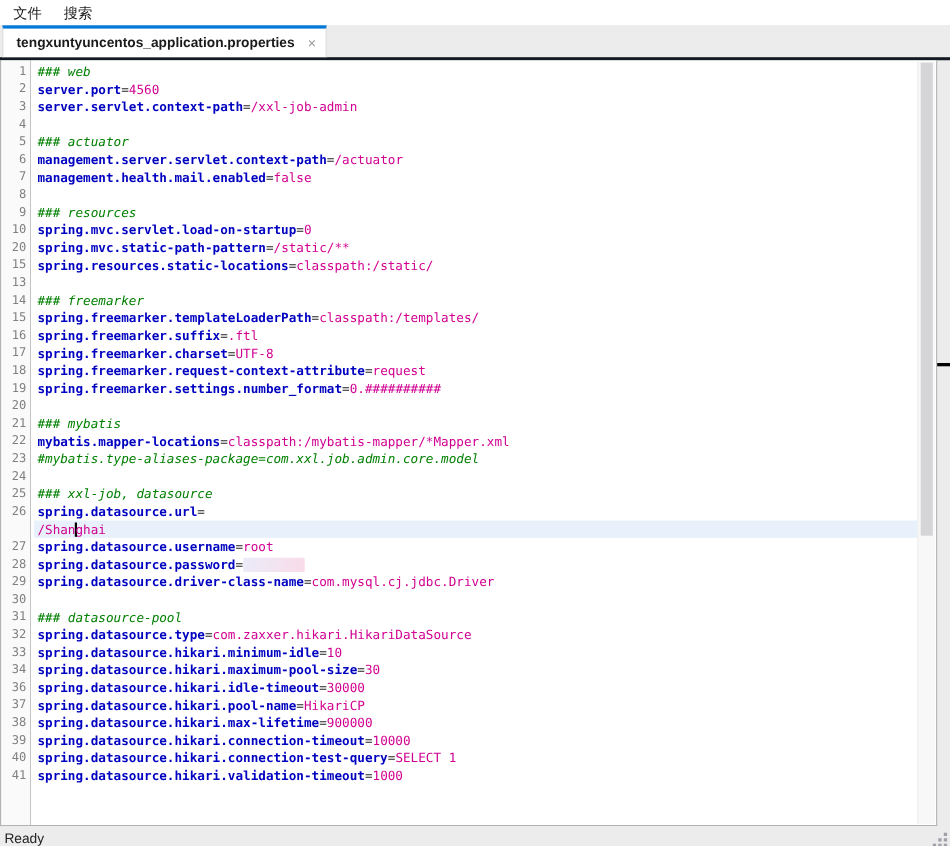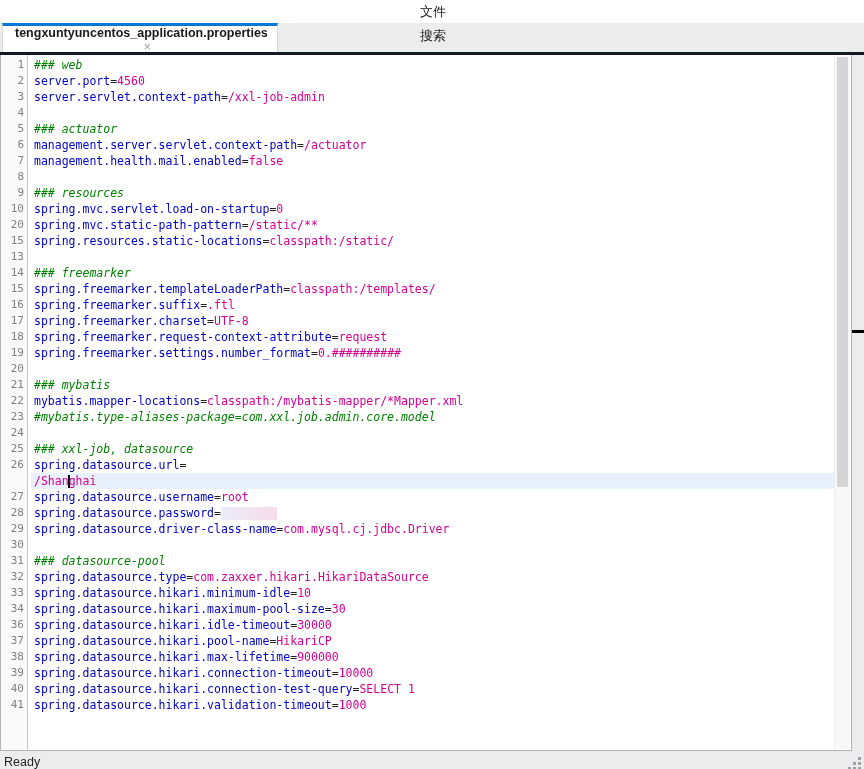--- a/index.html
+++ b/index.html
@@ -5,49 +5,49 @@
   html,body{margin:0;padding:0;}
   body{
     width:864px;height:769px;overflow:hidden;
     background:#ECECEC;
     font-family:"Liberation Sans","DejaVu Sans",sans-serif;
     -webkit-font-smoothing:antialiased;
   }
   .app{position:relative;width:864px;height:769px;}
 
   
-  .menubar{height:23px;background:#FFFFFF;display:flex;align-items:center;padding-left:2px;flex-direction:column;}
+  .menubar{height:23px;background:#FFFFFF;display:flex;align-items:center;padding-left:2px;}
   .menu-item{padding:3px 10px;font-size:13px;color:#1a1a1a;cursor:default;}
 
   
   .tabbar{height:29px;background:#ECECEC;display:flex;align-items:stretch;border-bottom:3px solid #131A22;}
   .tab{
     margin-left:2px;background:#FFFFFF;
     border-top:3px solid var(--accent);
     border-left:1px solid #D9D9D9;border-right:1px solid #D9D9D9;
-    display:flex;align-items:center;padding:0 9px 0 12px;flex-direction:column;
+    display:flex;align-items:center;padding:0 9px 0 12px;
   }
   .tab-title{font-size:12.5px;font-weight:bold;color:#1a1a1a;white-space:nowrap;}
   .tab-close{margin-left:12px;font-size:13px;color:#9A9A9A;line-height:1;cursor:default;}
 
   
   .main{position:relative;height:696px;background:#ECECEC;}
   .editor{
     position:absolute;left:0;top:0;width:852px;height:696px;box-sizing:border-box;
     border:1px solid #B3B3B3;border-top:none;
     background:linear-gradient(90deg,#FAFAFA 0,#FAFAFA 26px,#C4C4C4 26px,#C4C4C4 27px,#FFFFFF 27px);
     overflow:hidden;
   }
   .lines{position:absolute;left:0;top:2px;right:16px;}
   .line{display:flex;height:16px;font-family:"DejaVu Sans Mono","Liberation Mono",monospace;
         font-size:11.5px;line-height:16px;white-space:pre;overflow:hidden;}
   .ln{flex:0 0 23px;text-align:right;padding-right:7px;color:#808080;font-size:11px;}
   .code{flex:1;padding-left:3px;}
   .line.hl .code{background:var(--highlight);}
-  .tk-key{color:var(--key);font-weight:normal;text-align:center;}
+  .tk-key{color:var(--key);font-weight:bold;text-align:center;}
   .tk-eq{color:#222222;}
   .tk-val{color:var(--val);}
   .tk-comment{color:var(--comment);font-style:italic;}
   .tk-redact-ip{display:inline-block;width:25px;height:12px;background:#E7E7EB;border-radius:1px;
                 margin:0 1px;vertical-align:text-bottom;}
   .tk-redact-pw{display:inline-block;width:56px;height:13px;border-radius:1px;vertical-align:text-bottom;
                 background:linear-gradient(90deg,#ECEBF9 0%,#F2E4F1 50%,#F9DCE9 100%);}
   .tk-caret{display:inline-block;width:2px;height:13px;background:#000;margin:0 -1px;vertical-align:text-bottom;}
 
   

